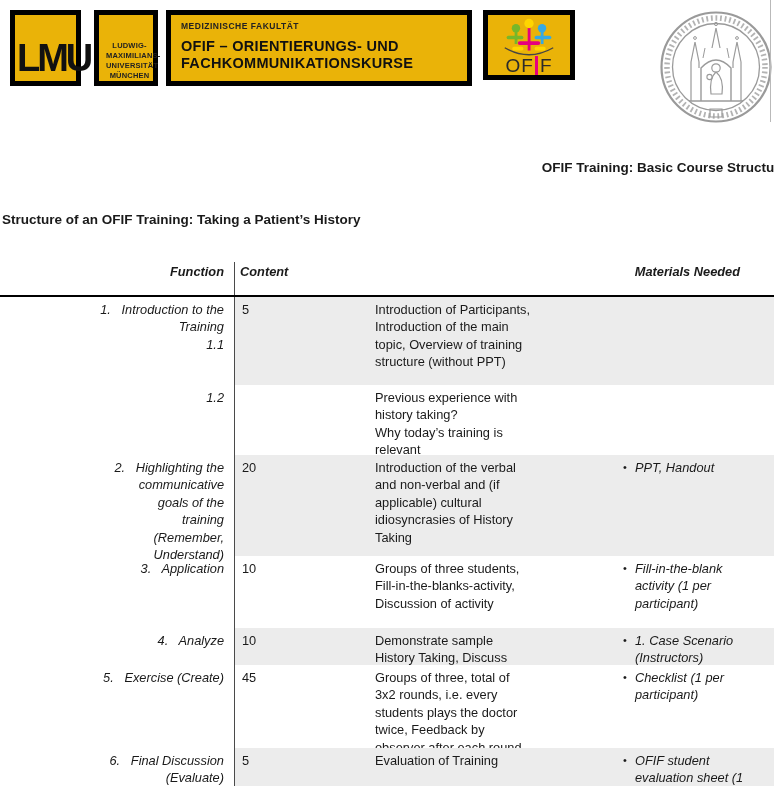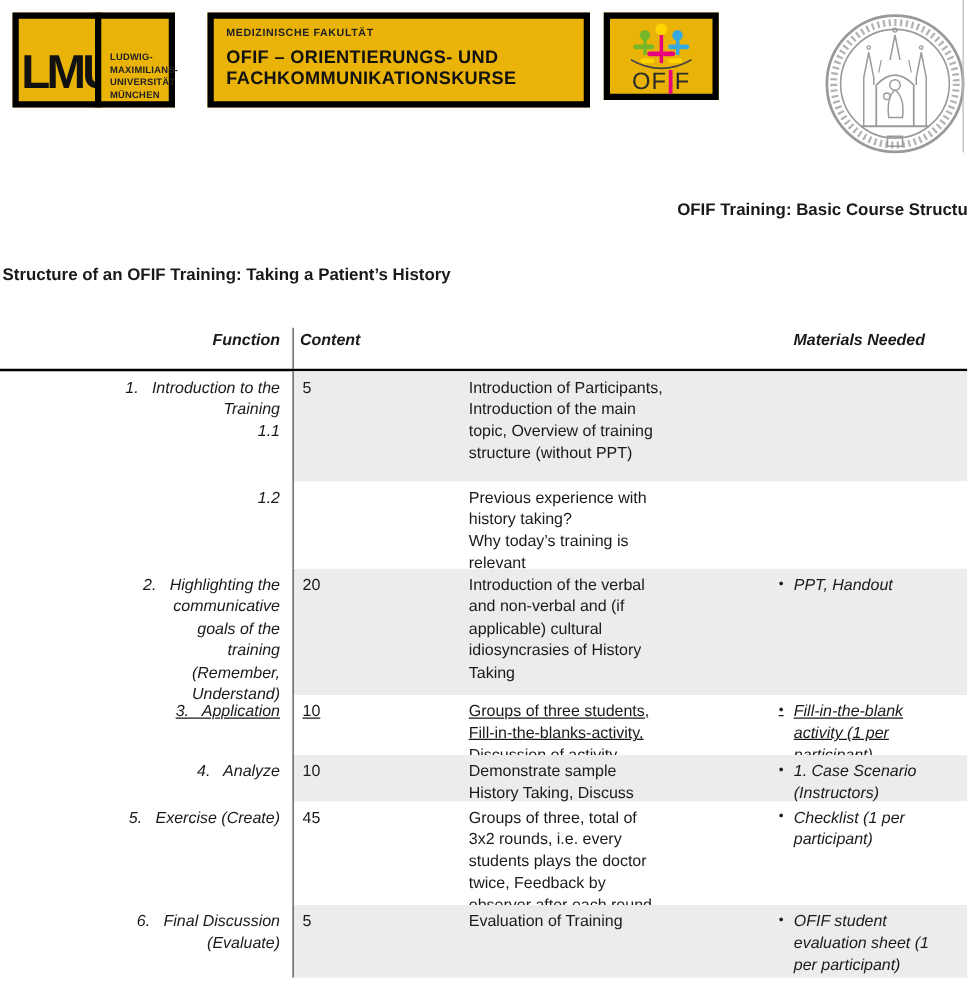--- a/index.html
+++ b/index.html
@@ -5,21 +5,21 @@
   html,body{margin:0;padding:0;}
   body{
     width:774px;height:786px;position:relative;overflow:hidden;
     background:#ffffff;color:#1a1a1a;
     font-family:"Liberation Sans", sans-serif;
   }
   
   .hbox{position:absolute;border:5px solid #000000;background:#eab308;box-sizing:border-box;}
   .box-lmu{left:10px;top:10px;width:71px;height:76px;display:flex;align-items:flex-end;padding:0 0 6px 2px;}
   .lmu-text{font-size:38px;font-weight:900;letter-spacing:-3px;line-height:34px;color:#111;}
-  .box-uni{left:76px;top:10px;width:64px;height:76px;padding:26px 0 0 7px;}
+  .box-uni{left:94px;top:10px;width:64px;height:76px;padding:26px 0 0 7px;text-align:center;}
   .uni-line{font-size:7.5px;font-weight:bold;line-height:10px;letter-spacing:0.2px;color:#222;}
   .box-fac{left:166px;top:10px;width:306px;height:76px;padding:6px 0 0 10px;}
   .fac-label{font-size:8.5px;font-weight:bold;letter-spacing:0.5px;color:#222;}
   .course-lines{margin-top:7px;}
   .course-line{font-size:14.5px;font-weight:700;line-height:17px;letter-spacing:0.3px;color:#111;}
   .box-ofif{left:483px;top:10px;width:92px;height:70px;display:flex;flex-direction:column;align-items:center;padding-top:2px;}
   .ofif-word{font-size:19px;color:#2b2b2b;letter-spacing:1px;line-height:18px;margin-top:-2px;display:flex;align-items:center;}
   .ofif-bar{display:inline-block;width:3px;height:19px;margin:0 1.5px;}
   .seal{position:absolute;left:659px;top:8px;}
   .page-edge{position:absolute;left:770px;top:0;width:1px;height:122px;background:#b9b9b9;}
@@ -160,21 +160,21 @@
 and non-verbal and (if
 applicable) cultural
 idiosyncrasies of History
 Taking</div>
           <div class="c-mat">
             <span class="bullet">•</span>
             <span class="mat-text">PPT, Handout</span>
           </div>
         </div>
       </div>
-      <div class="trow" style="height: 48px; text-decoration: underline;">
+      <div class="trow" style="height: 72px;">
         <div class="c-func">3.   Application</div>
         <div class="c-rest">
           <div class="c-time">10</div>
           <div class="c-content">Groups of three students,
 Fill-in-the-blanks-activity,
 Discussion of activity</div>
           <div class="c-mat">
             <span class="bullet">•</span>
             <span class="mat-text">Fill-in-the-blank
 activity (1 per

